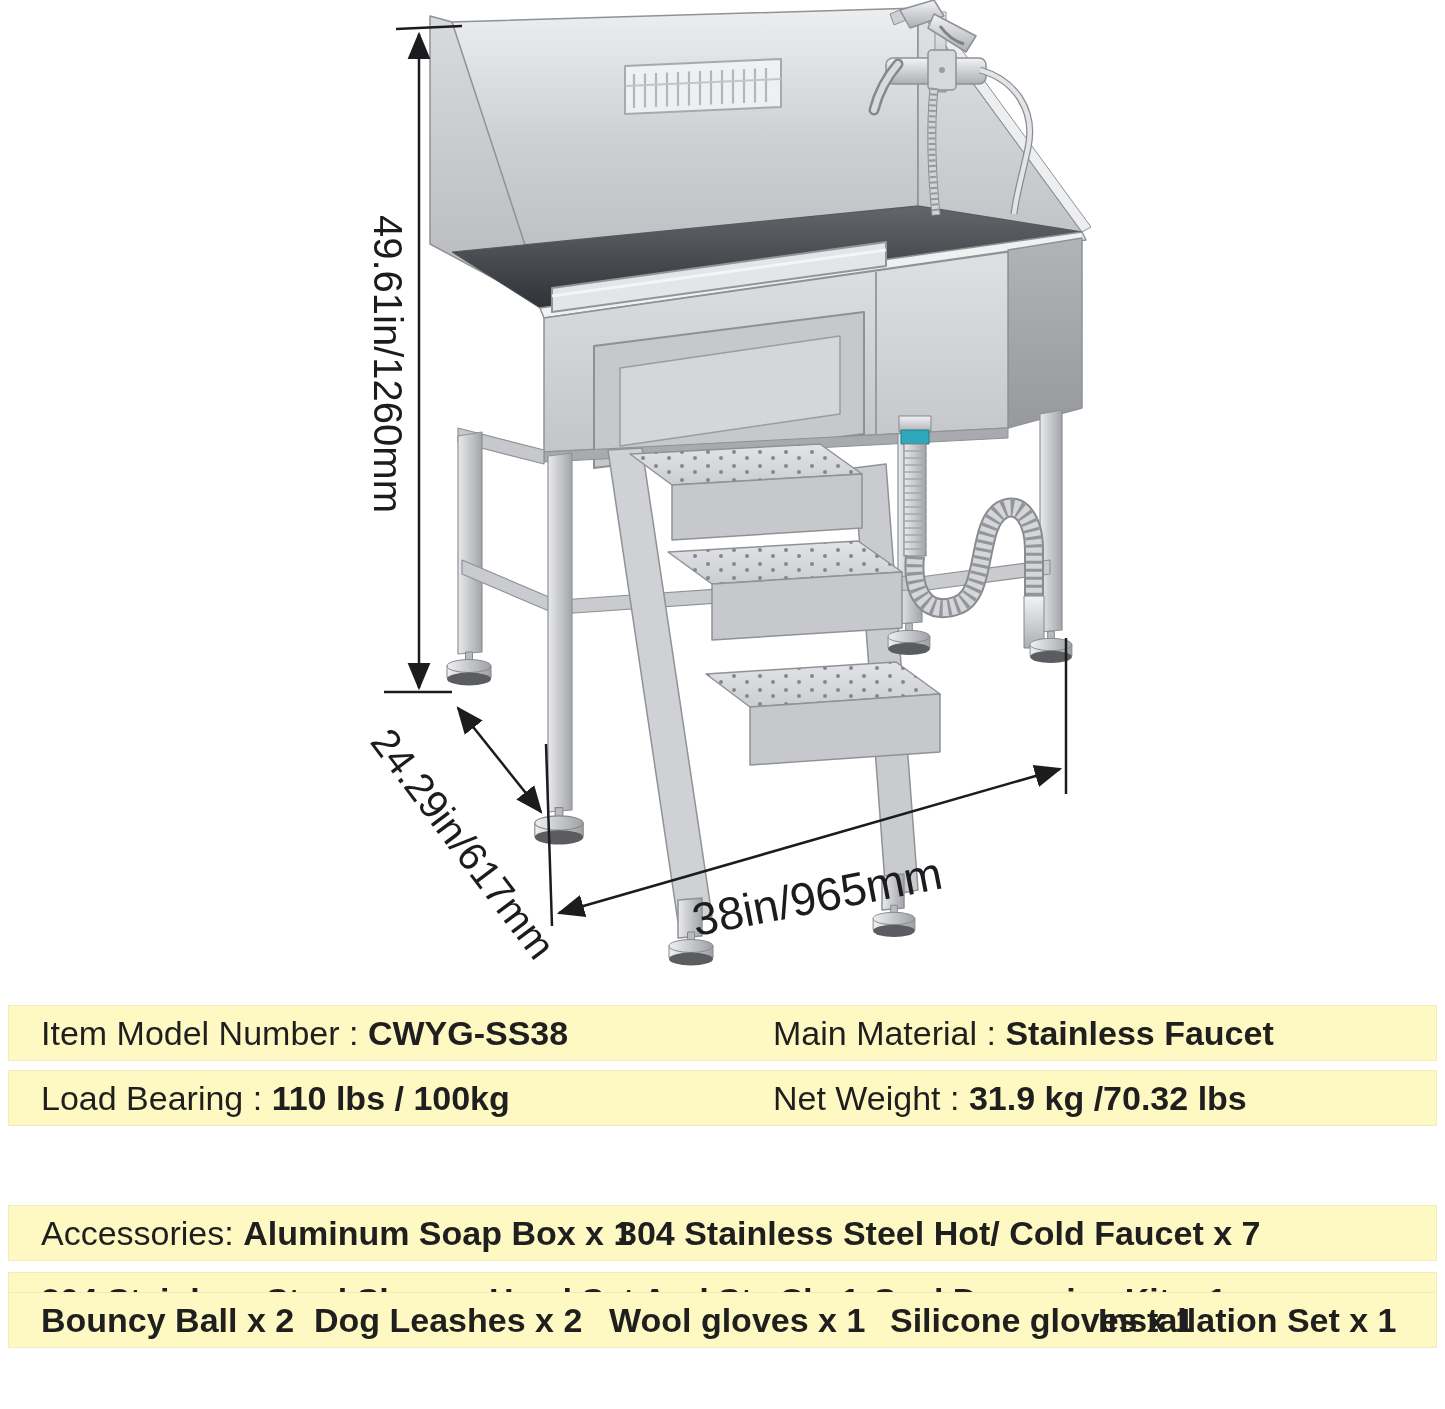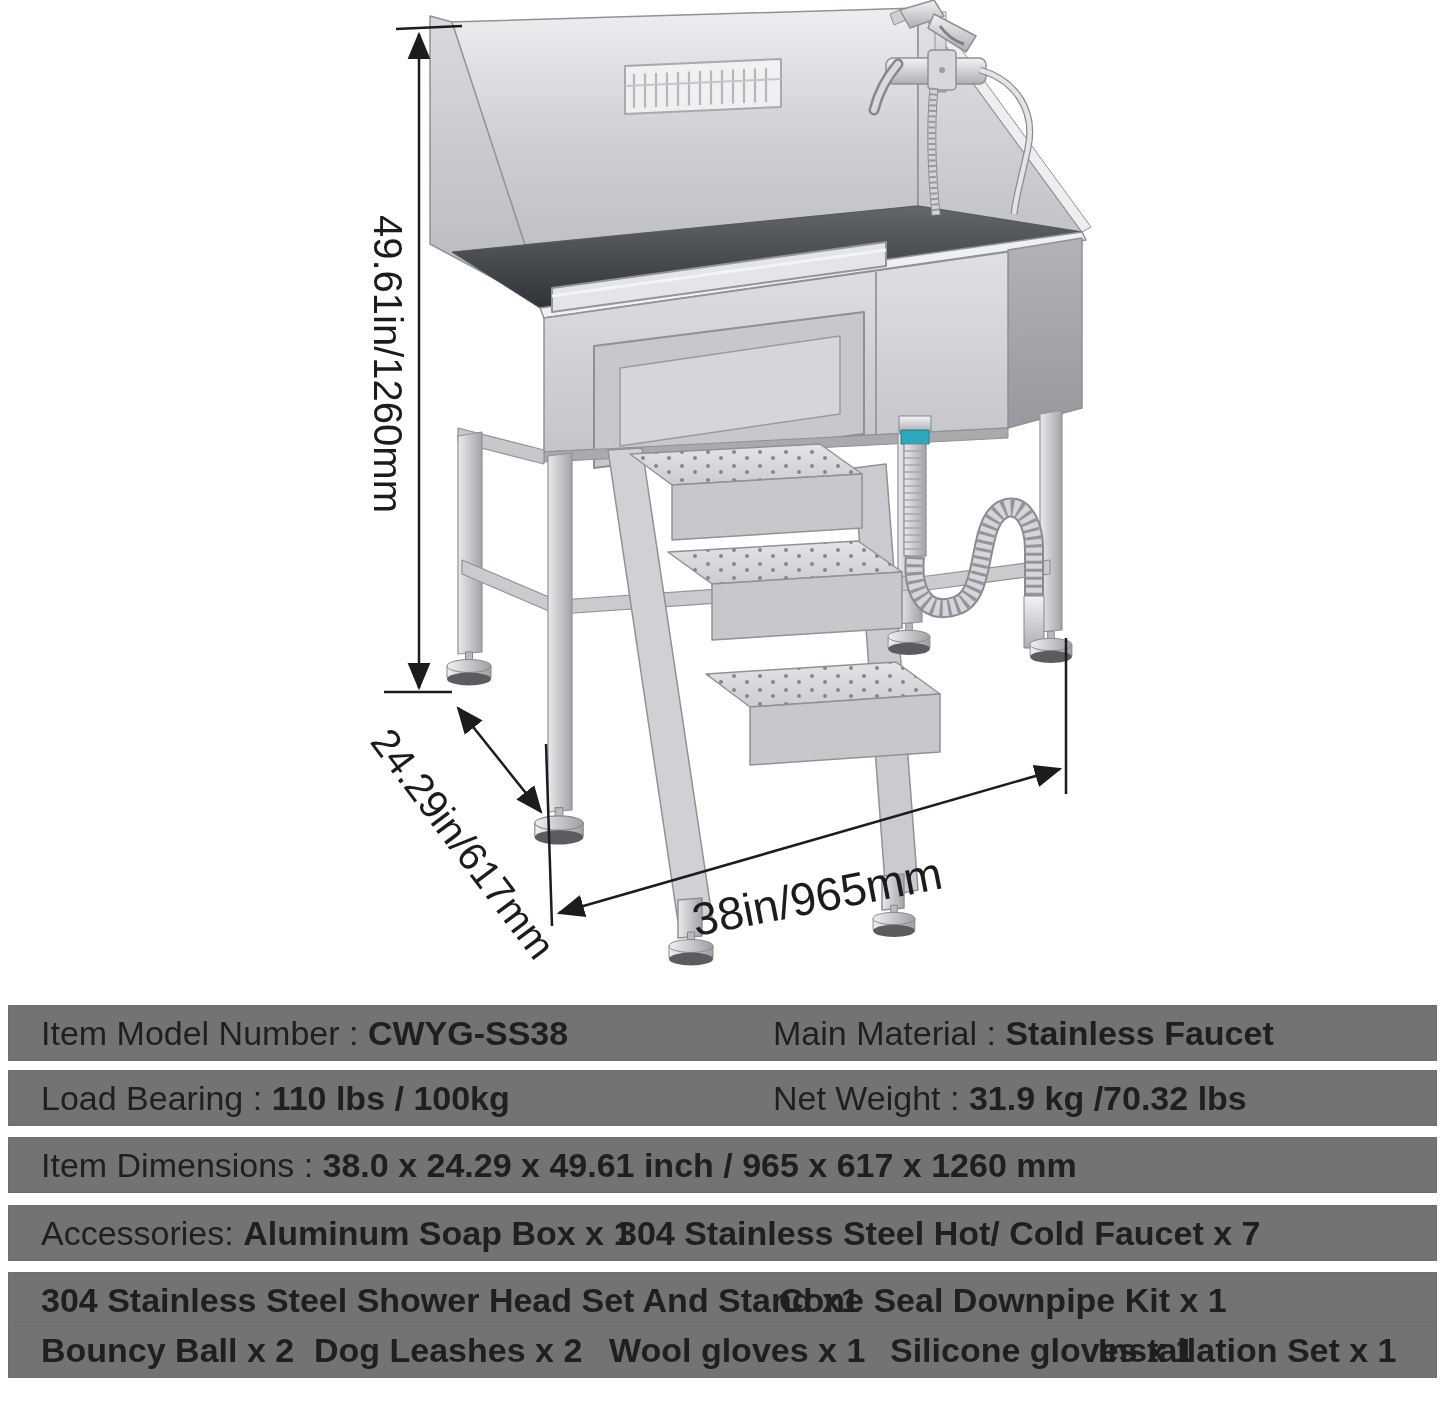--- a/index.html
+++ b/index.html
@@ -1,27 +1,27 @@
 <!DOCTYPE html>
 <html><head>
 <meta charset="utf-8">
 <style>
   html,body{margin:0;padding:0;background:#fff;}
   body{width:1445px;height:1409px;position:relative;overflow:hidden;
        font-family:"Liberation Sans","DejaVu Sans",sans-serif;}
   .art{position:absolute;left:0;top:0;width:1445px;height:1004px;}
   .art svg{display:block;width:100%;height:100%;}
   .spec{position:absolute;left:0;top:0;width:1445px;height:1409px;}
-  .spec-row{position:absolute;left:8px;width:1429px;height:56px;background:#737373;
+  .spec-row{position:absolute;left:8px;width:1429px;height:56px;background:#fef9c3;
             border:1px solid rgba(0,0,0,0.05);box-sizing:border-box;}
   .seg{position:absolute;top:0;height:56px;line-height:55px;white-space:nowrap;
        font-size:34px;color:#1F1F1F;}
   .seg .lab{font-weight:400;}
   .seg .val{font-weight:700;}
-  .r1{top:1005px}.r2{top:1070px}.r3{top:1137px}.r4{top:1205px}.r5{top:1272px}.r6{top:1322px}
+  .r1{top:1005px}.r2{top:1070px}.r3{top:1137px}.r4{top:1205px}.r5{top:1272px}.r6{top:1292px}
   .s32{left:32px}.s764{left:764px}.s609{left:609px}.s789{left:770px}
   .s305{left:305px}.s600{left:600px}.s881{left:881px}.s1089{left:1089px}
   text.dim{fill:#1C1C1E;font-family:"Liberation Sans","DejaVu Sans",sans-serif;}
 </style>
 </head>
 <body>
 
 <div class="art">
 <svg viewBox="0 0 1445 1004" xmlns="http://www.w3.org/2000/svg">
   <defs>
@@ -231,25 +231,20 @@
 
   <div class="spec-row r2">
     <span class="seg s32">
       <span class="lab">Load Bearing : </span><span class="val">110 lbs / 100kg</span>
     </span>
     <span class="seg s764">
       <span class="lab">Net Weight : </span><span class="val">31.9 kg /70.32 lbs</span>
     </span>
   </div>
 
-  <div class="spec-row r3">
-    <span class="seg s32">
-      <span class="lab">Item Dimensions : </span><span class="val">38.0 x 24.29 x 49.61 inch / 965 x 617 x 1260 mm</span>
-    </span>
-  </div>
 
   <div class="spec-row r4">
     <span class="seg s32">
       <span class="lab">Accessories: </span><span class="val">Aluminum Soap Box x 1</span>
     </span>
     <span class="seg s609">
       <span class="val">304 Stainless Steel Hot/ Cold Faucet x 7</span>
     </span>
   </div>
 

